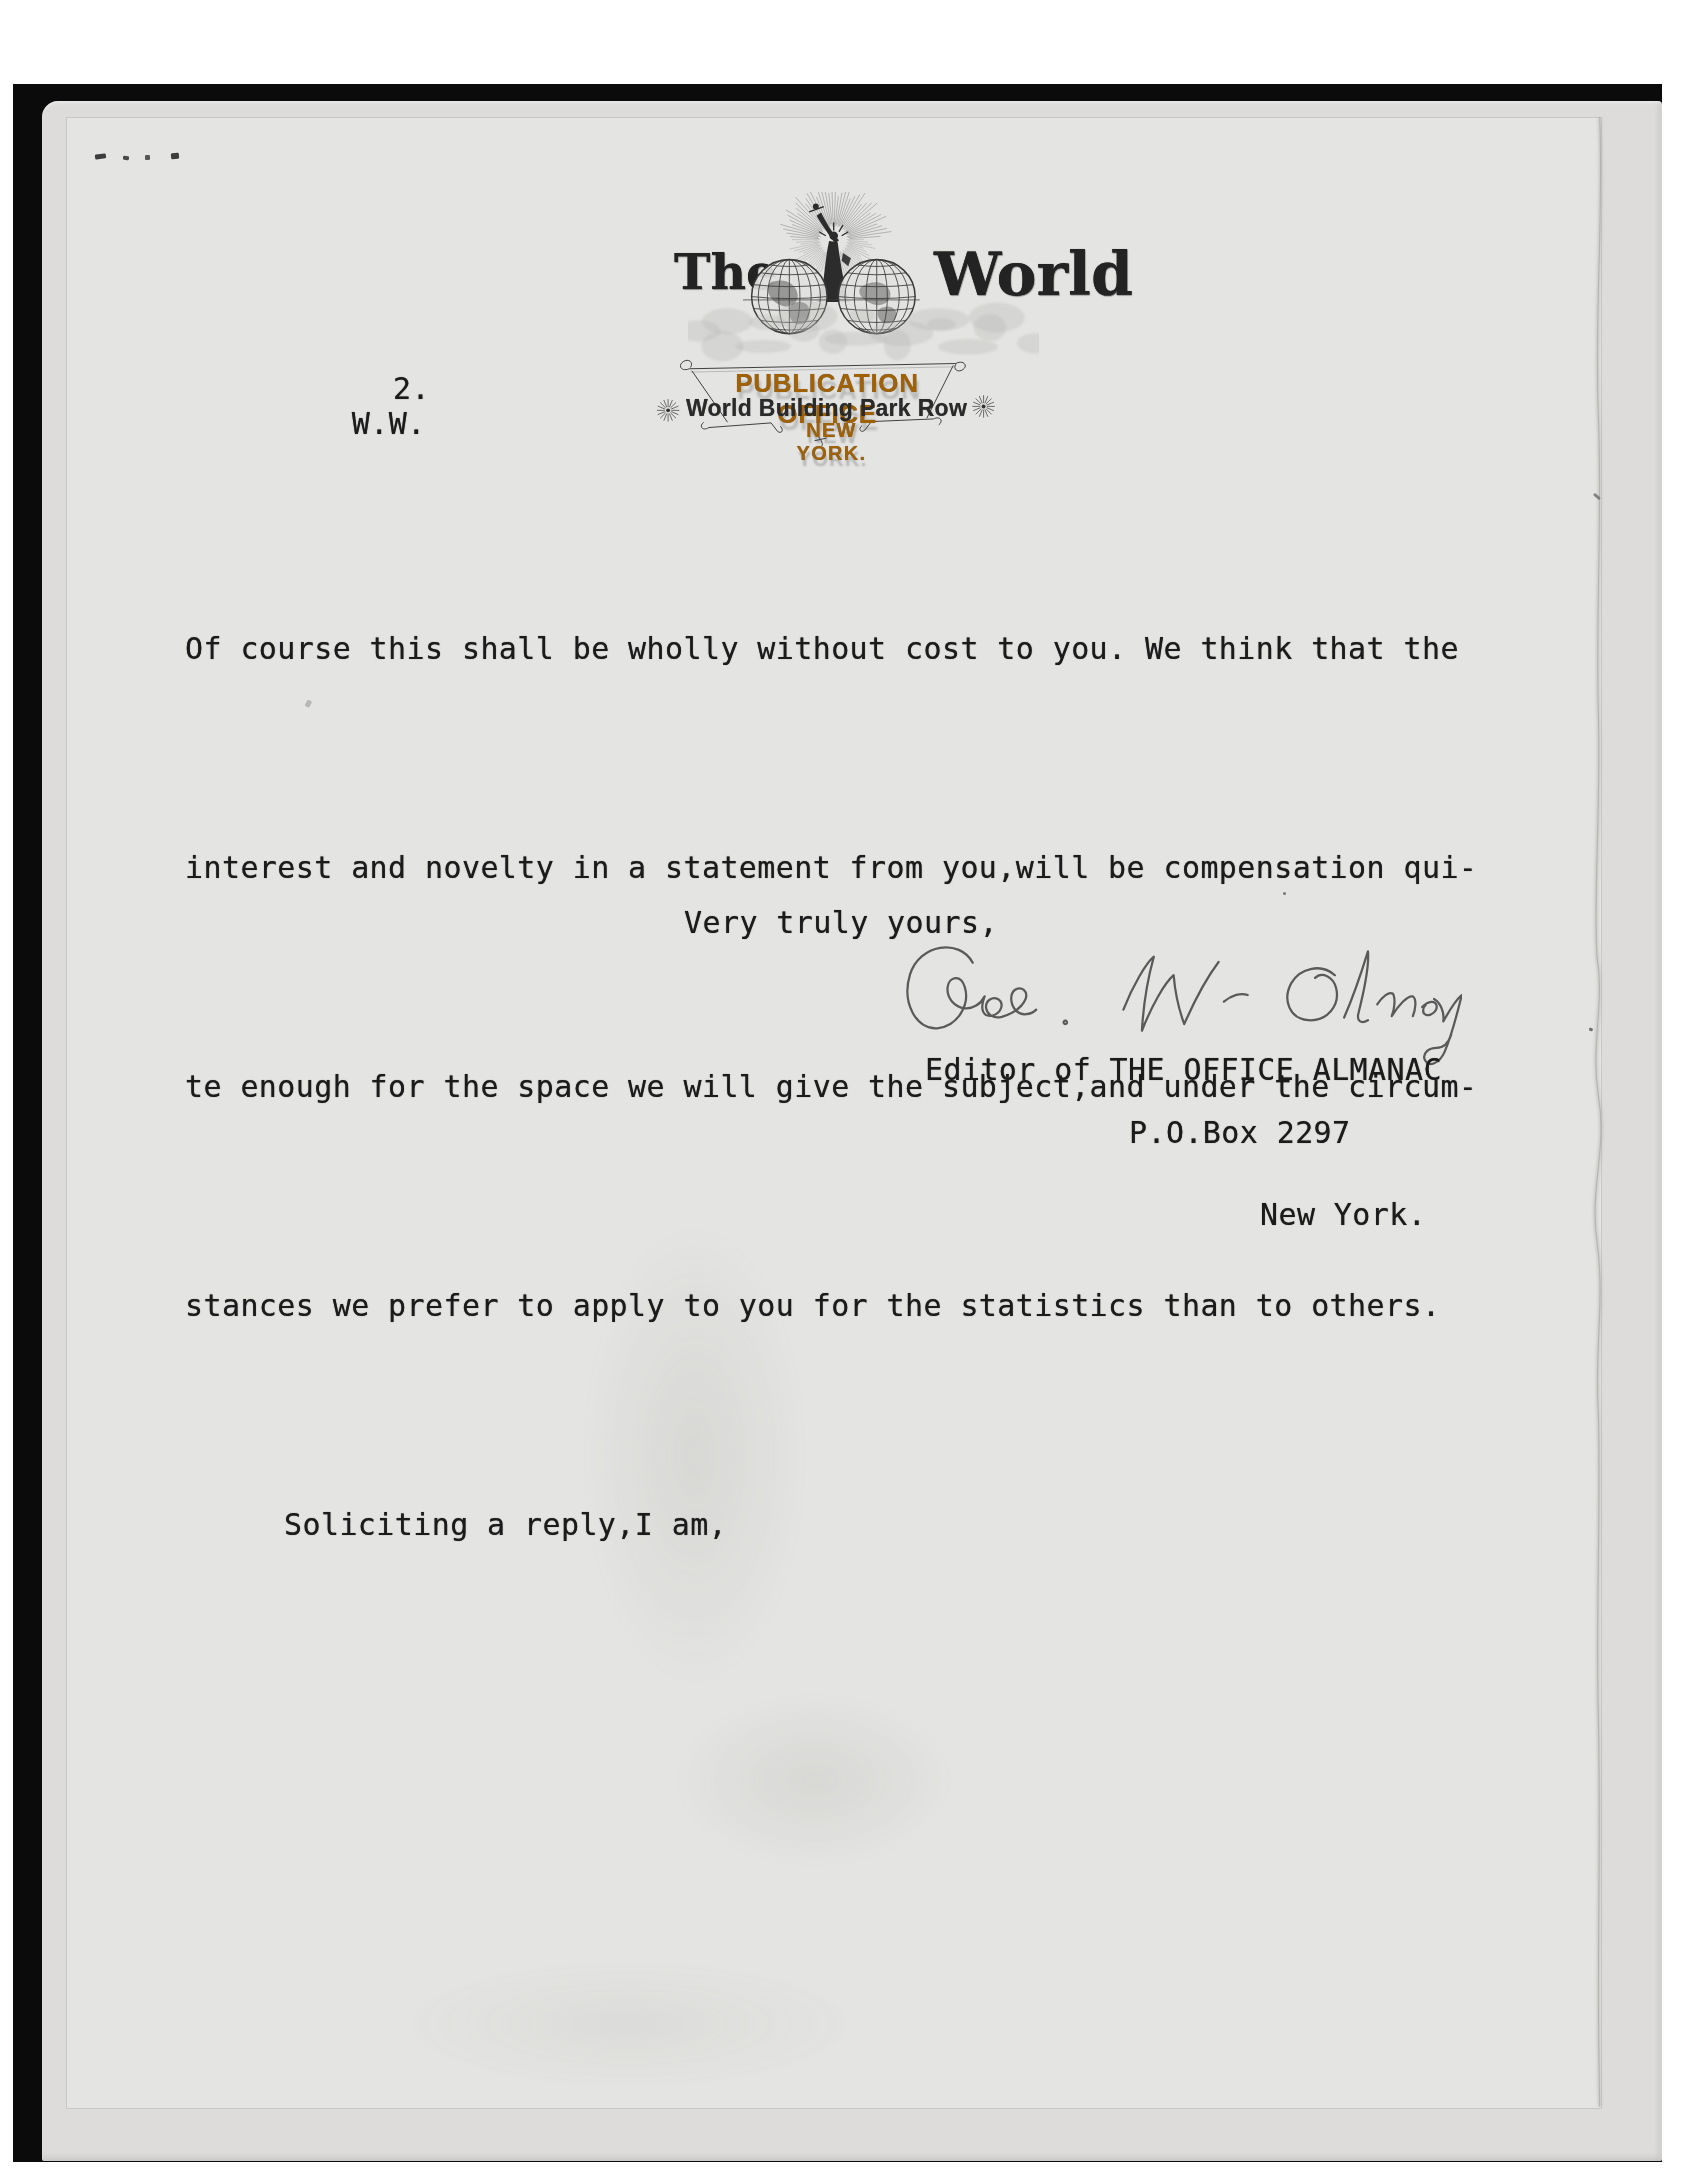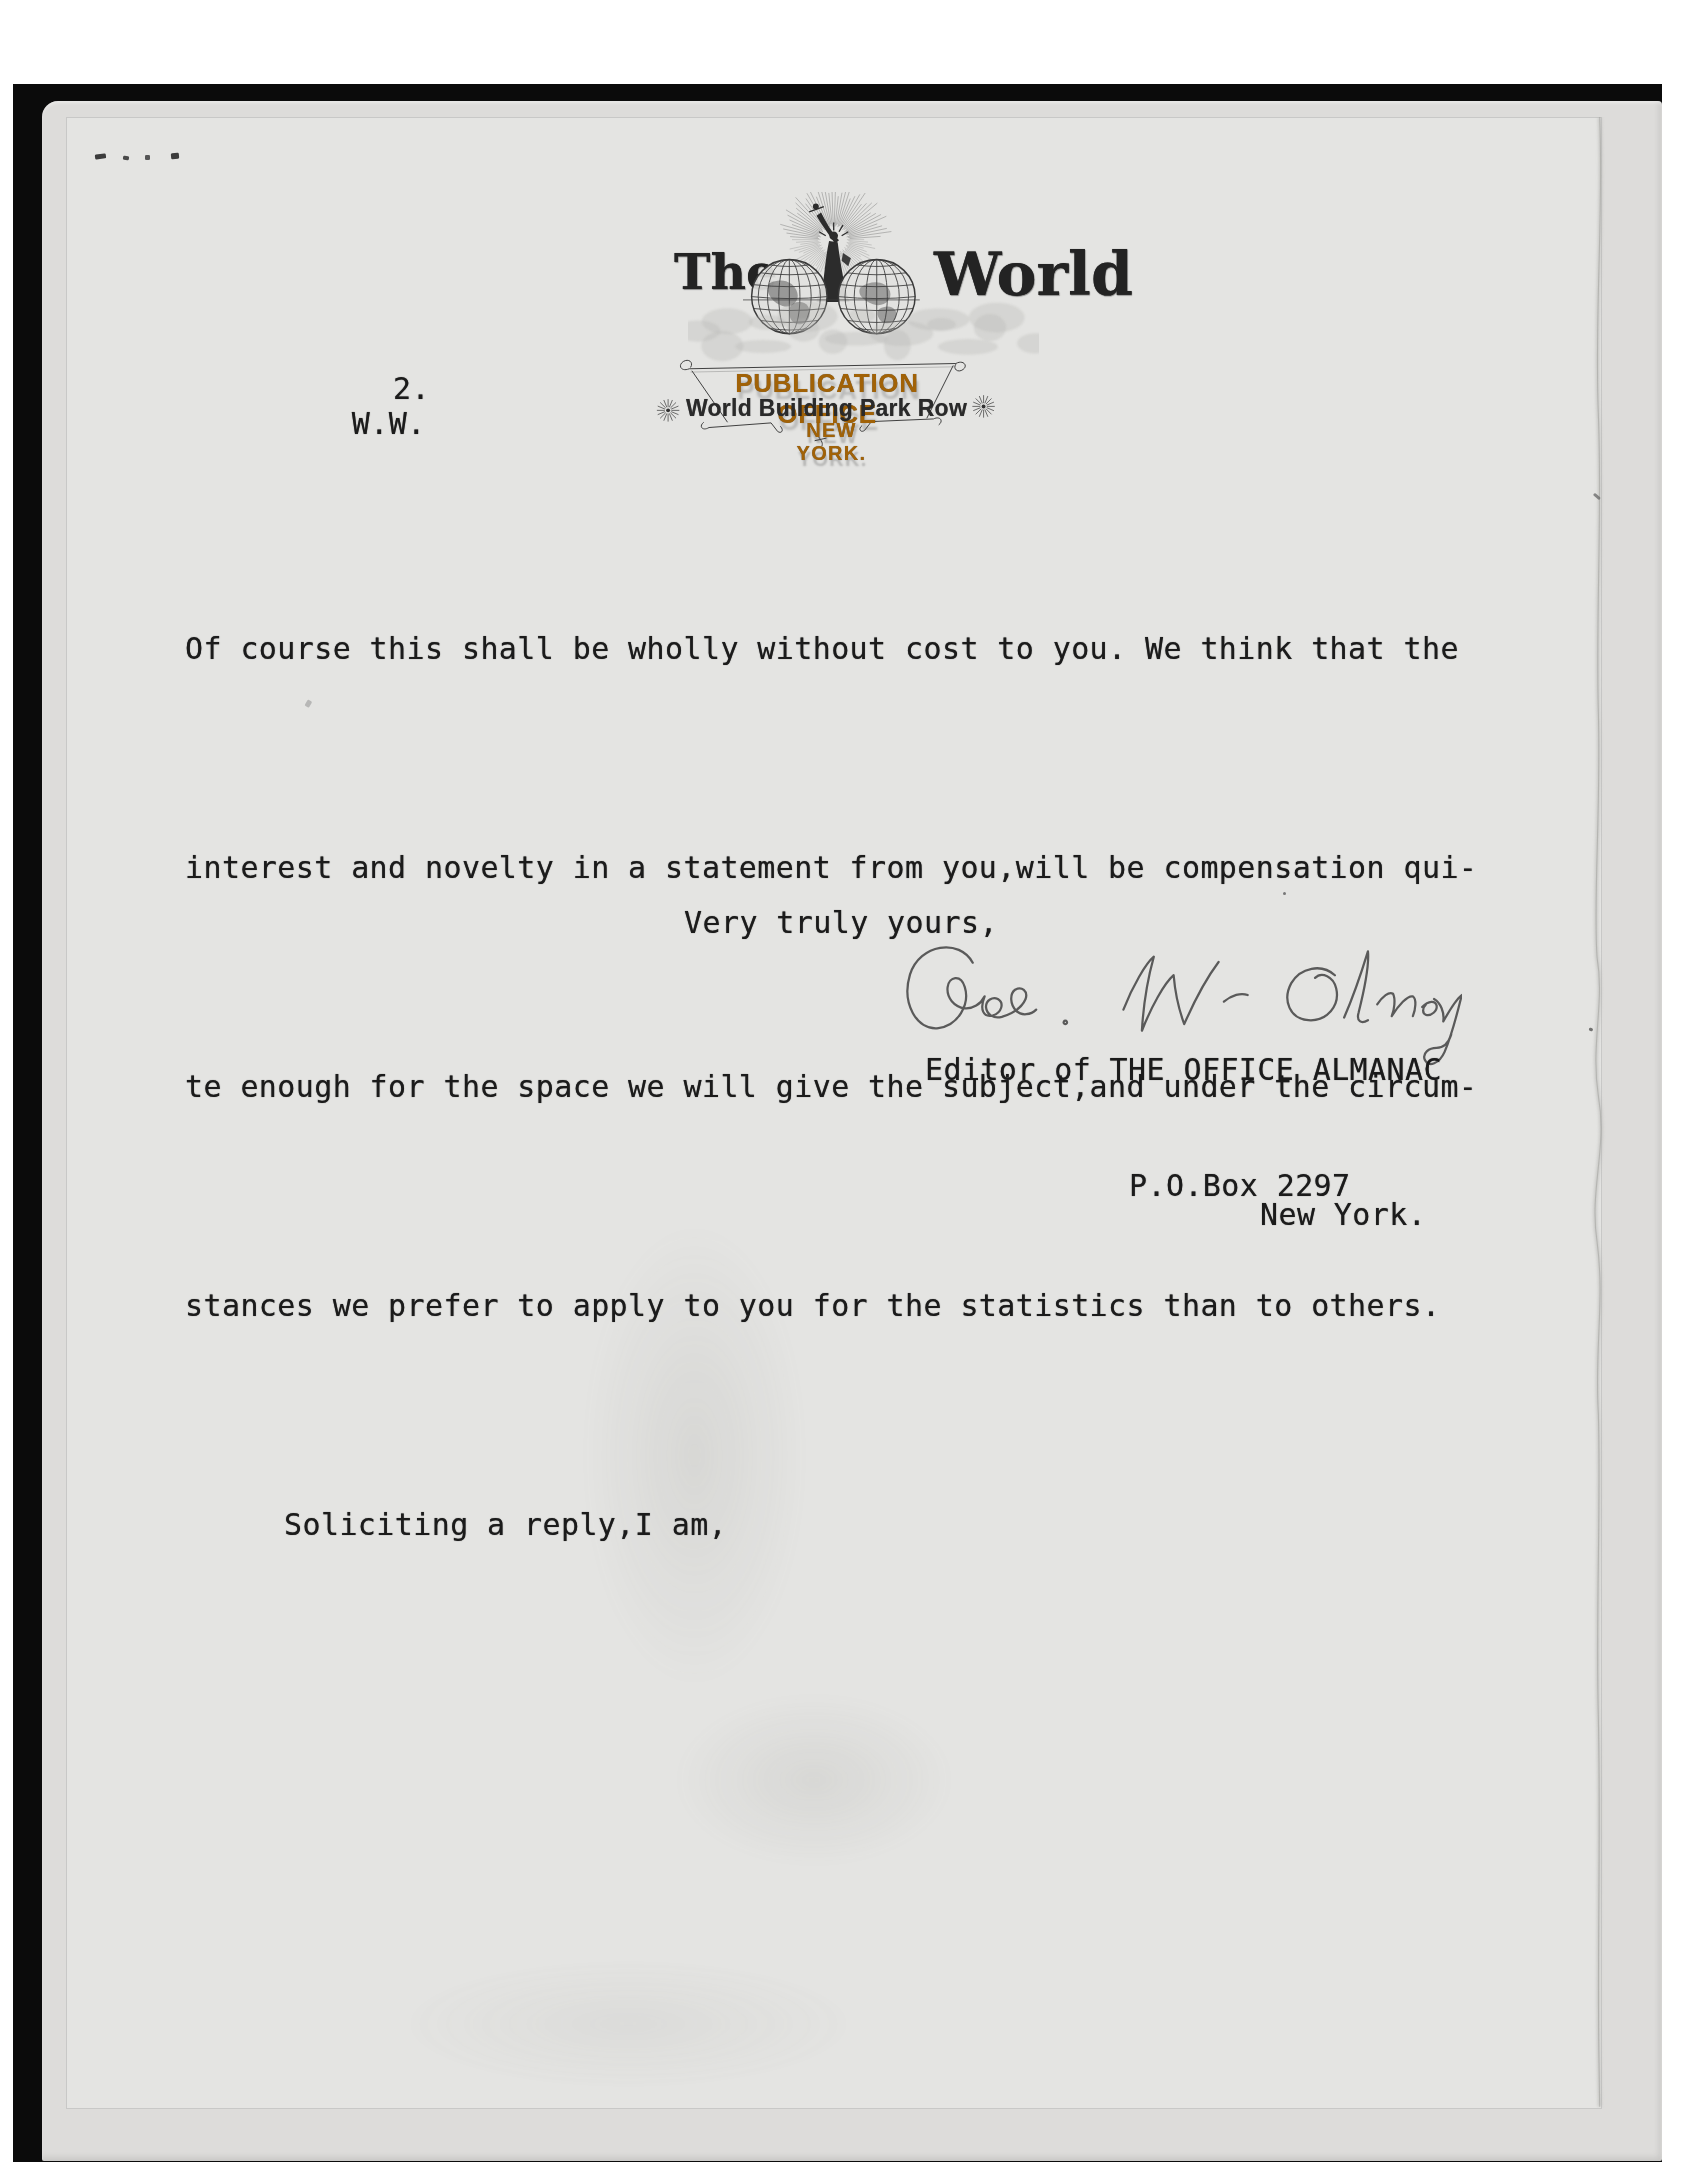--- a/index.html
+++ b/index.html
@@ -18,21 +18,21 @@
   .edge-wave-right{left:1581px;top:117px;width:40px;height:1991px;}
 
   .typed{position:absolute;color:#1b1b1b;font-size:30px;letter-spacing:0.4px;white-space:pre;
          text-shadow:0 0 0.9px rgba(25,25,25,.75);line-height:normal;}
   .ref{left:278px;top:371px;}
   .ref-num{position:absolute;left:115px;top:0;}
   .body-text{left:185px;top:466px;line-height:73px;}
   .body-text .indent{padding-left:99px;}
   .valediction{left:684px;top:905px;}
   .signer-title{left:925px;top:1052px;}
-  .po-box{left:1129px;top:1168px;}
+  .po-box{left:1129px;top:1115px;}
   .city{left:1260px;top:1197px;}
 
   .masthead{position:absolute;font-family:"DejaVu Serif",serif;font-weight:bold;color:#232323;
             text-shadow:0.7px 1px 1px rgba(0,0,0,.35),0 0 0.7px rgba(0,0,0,.8);}
   .masthead-left{left:640px;top:243px;font-size:49px;margin-left:34px;}
   .masthead-right{left:934px;top:239px;font-size:60px;}
 
   .banner-text{position:absolute;font-family:"Liberation Sans",sans-serif;font-weight:bold;
                text-align:center;color:#a16207;}
   .pub-office{left:688px;top:368px;width:278px;font-size:26px;letter-spacing:0.7px;

